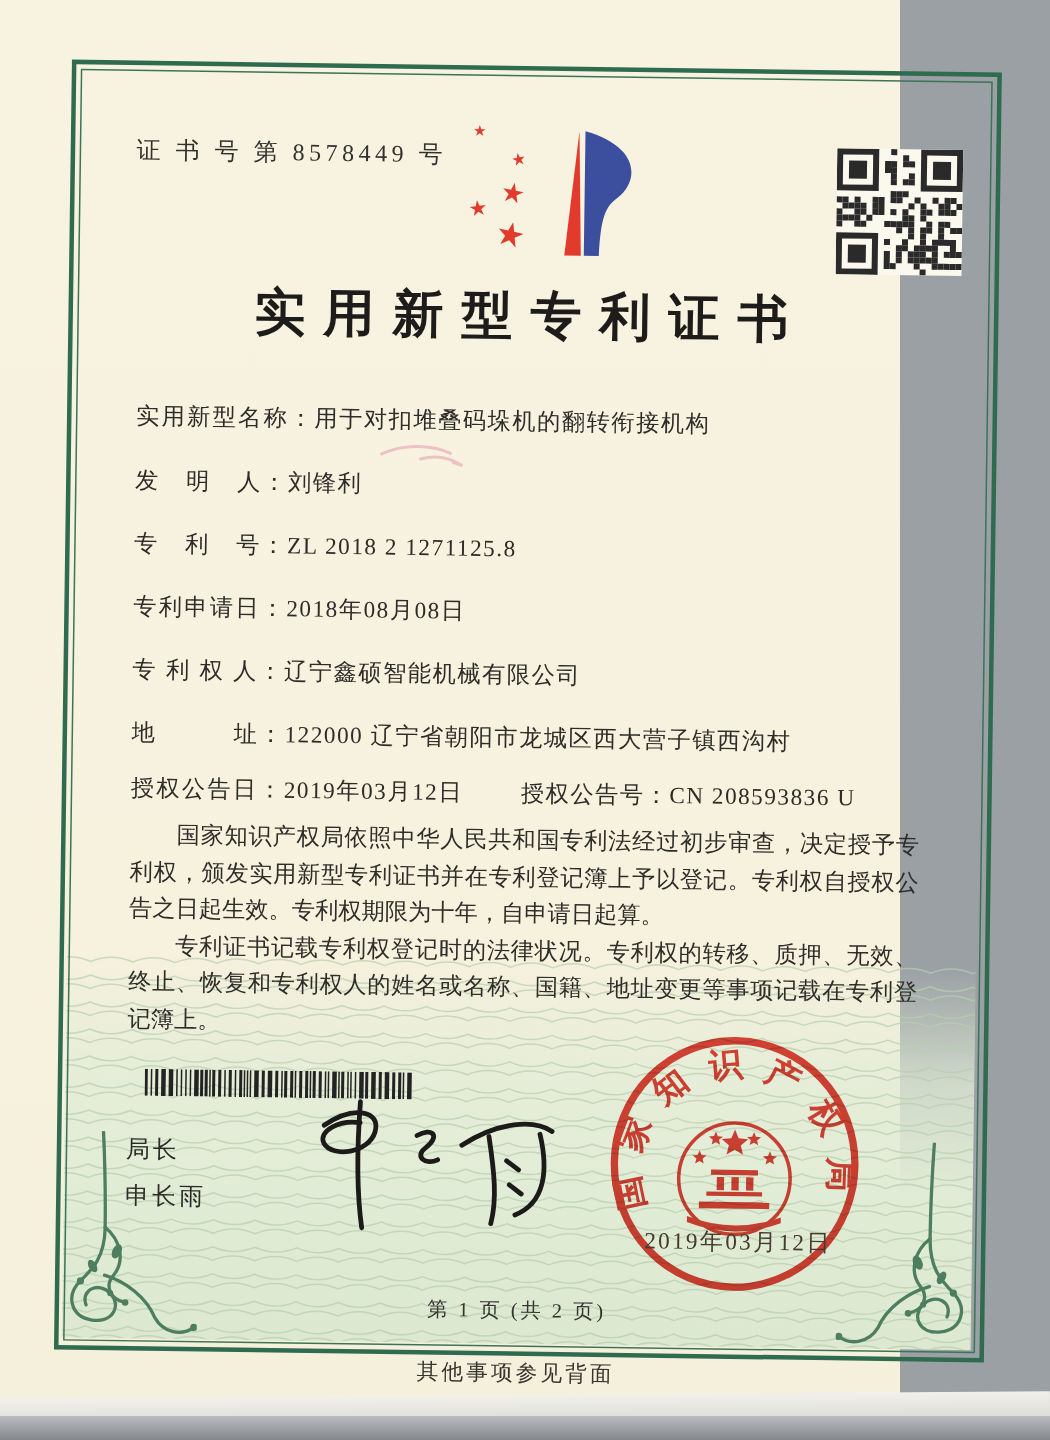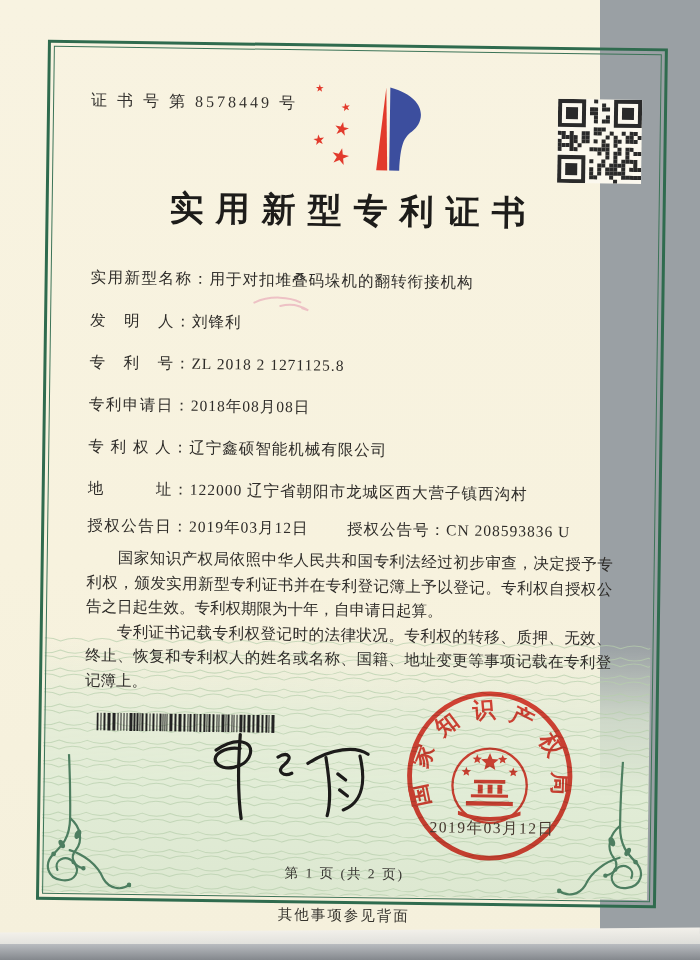--- a/index.html
+++ b/index.html
@@ -355,20 +355,24 @@
           <rect x="151" y="0" width="3" height="18" fill="#232323"></rect>
           <rect x="156" y="0" width="2" height="18" fill="#232323"></rect>
           <rect x="160" y="0" width="3" height="18" fill="#232323"></rect>
           <rect x="165" y="0" width="2" height="18" fill="#232323"></rect>
           <rect x="169" y="0" width="2" height="18" fill="#232323"></rect>
           <rect x="172" y="0" width="1" height="18" fill="#232323"></rect>
           <rect x="175" y="0" width="3" height="18" fill="#232323"></rect>
         </svg>
     </div>
 
+    <div class="signer">
+      <div>局长</div>
+      <div>申长雨</div>
+    </div>
 
     <svg class="signature" viewBox="0 0 185 112">
       <g fill="none" stroke="#1c1b1a" stroke-width="3.2" stroke-linecap="round">
         <path d="M48,18 C46,50 46,76 50,102"></path>
         <path d="M24,34 C44,20 62,24 58,38 C54,52 30,56 24,46 C20,38 34,30 48,32"></path>
         <path d="M86,40 C96,34 102,40 92,48 C84,54 92,60 100,56"></path>
         <path d="M116,46 C140,30 164,28 176,36"></path>
         <path d="M134,40 C138,64 140,82 136,98"></path>
         <path d="M168,38 C174,62 172,84 152,92"></path>
         <path d="M146,56 L154,62 M148,72 L156,78"></path>

